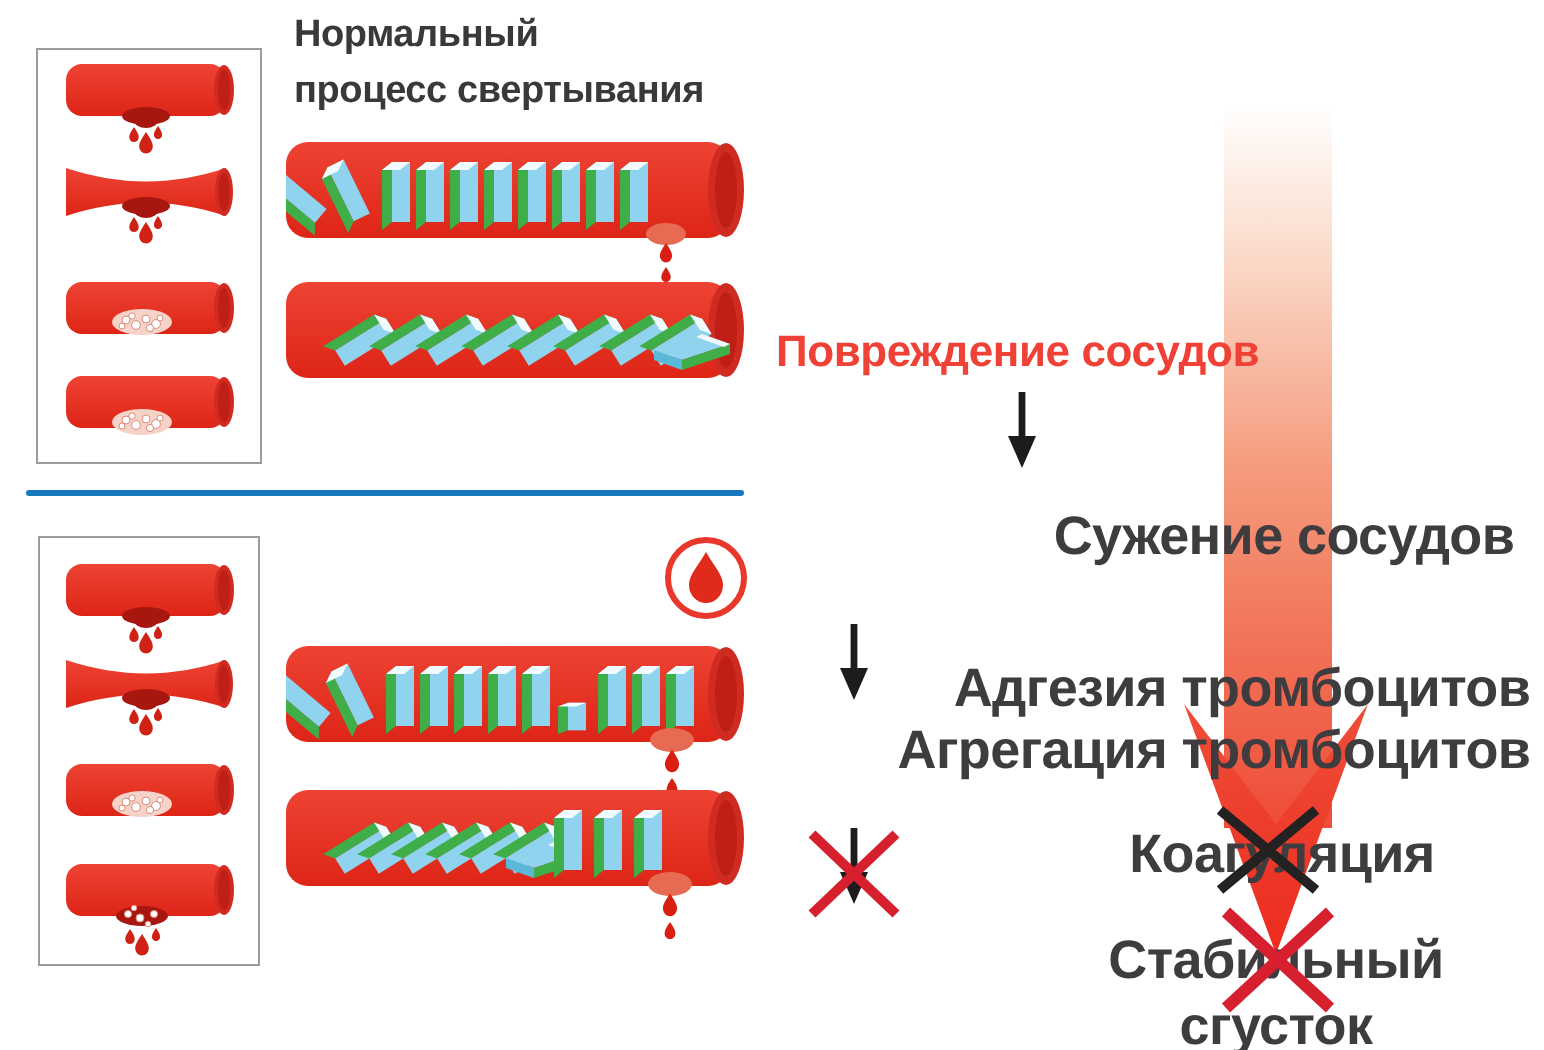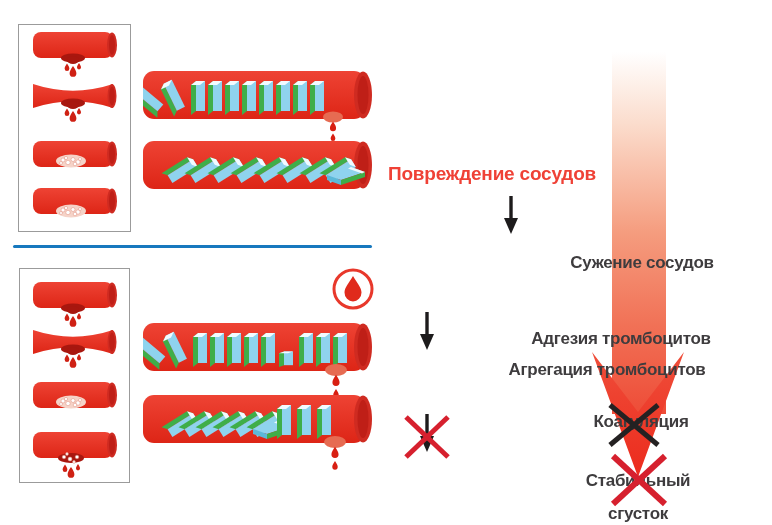--- a/index.html
+++ b/index.html
@@ -22,25 +22,25 @@
   .sec-title span{display:block;}
   #divider{position:absolute;left:13px;top:245px;width:359px;height:3px;background:#1778be;border-radius:2px;}
   .vessel{position:absolute;}
   #vessel-n1{left:143px;top:71px;}
   #vessel-n2{left:143px;top:141px;}
   #vessel-h1{left:143px;top:323px;}
   #vessel-h2{left:143px;top:395px;}
   #drop-badge{position:absolute;left:330px;top:266px;}
   #big-arrow{position:absolute;left:584px;top:50px;z-index:0;}
   .flow-label{
-    position:absolute;z-index:1;font-weight:700;font-size:17px;color:#3e3c3e;
+    position:absolute;z-index:1;font-weight:700;font-size:27px;color:#3e3c3e;
     white-space:nowrap;transform:translateX(-50%);letter-spacing:-0.3px;
   }
   #flow-trigger{
-    position:absolute;z-index:1;left:388px;top:163px;font-weight:700;font-size:19px;
+    position:absolute;z-index:1;left:388px;top:163px;font-weight:700;font-size:22px;
     color:#ef4136;white-space:nowrap;letter-spacing:-0.2px;
   }
   #step-1{left:642px;top:253px;}
   #step-2{left:621px;top:329px;text-align:right;}
   #step-3{left:607px;top:360px;}
   #step-4{left:641px;top:412px;}
   #step-5{left:638px;top:464px;text-align:center;line-height:33px;}
   .mark{position:absolute;z-index:2;}
   #arrow-1{left:501px;top:195px;z-index:1;}
   #arrow-2{left:417px;top:311px;z-index:1;}
@@ -163,20 +163,24 @@
             <circle cx="47" cy="185" r="1.4"></circle>
           <circle cx="54" cy="193" r="1.4"></circle>
         </g>
         <use href="#drop" transform="translate(45,199) scale(0.7)" fill="#cf2114"></use>
         <use href="#drop" transform="translate(51,203)" fill="#cf2114"></use>
         <use href="#drop" transform="translate(58,198) scale(0.6)" fill="#cf2114"></use>
       </g>
     </svg>
   </div>
 
+  <div class="sec-title" id="title-normal">
+    <span>Нормальный</span>
+    <span>процесс свертывания</span>
+  </div>
   <div class="sec-title" id="title-hemo">
   </div>
 
   <div id="divider"></div>
 
   <svg id="drop-badge" width="46" height="46" viewBox="0 0 46 46">
     <circle cx="23" cy="23" r="19" fill="#ffffff" stroke="#e8382b" stroke-width="3"></circle>
     <path d="M23,10 C27,17 31.5,21.5 31.5,26.5 A8.5,9 0 1,1 14.5,26.5 C14.5,21.5 19,17 23,10 Z" fill="#e02a1c"></path>
   </svg>
 

